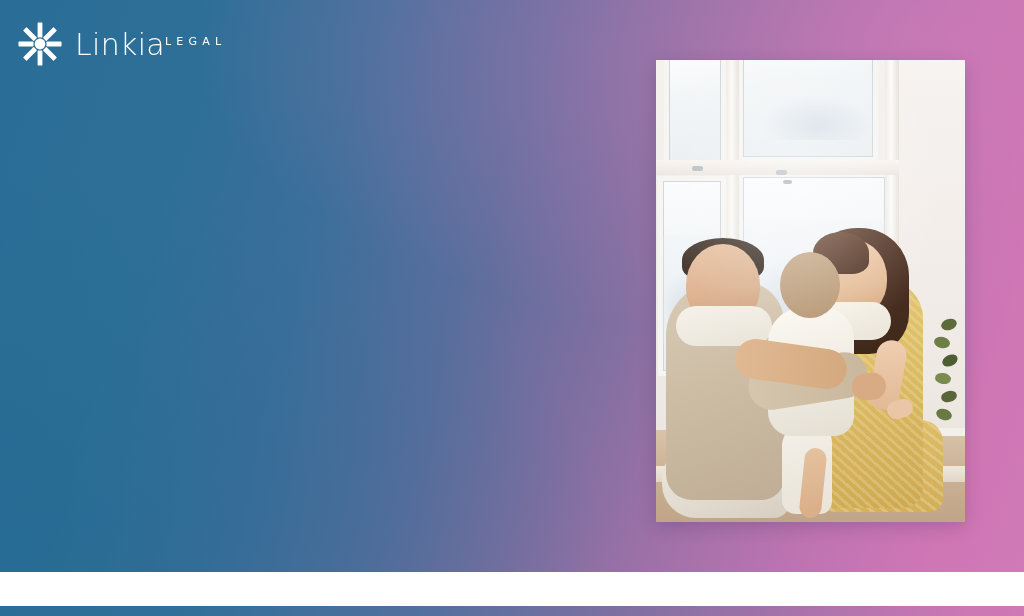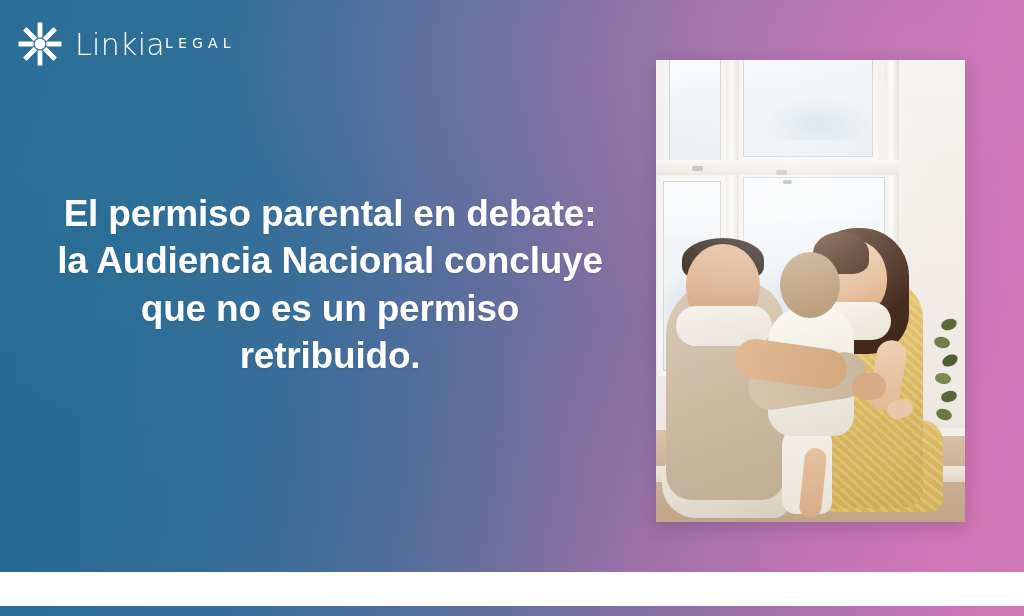--- a/index.html
+++ b/index.html
@@ -105,21 +105,21 @@
   .logo-word {
     color: #ffffff;
     font-size: 30px;
     line-height: 1;
     font-weight: 300;
     letter-spacing: 0.3px;
     font-family: "DejaVu Sans", sans-serif;
   }
   .logo-sub {
     color: #ffffff;
-    font-size: 14px;
+    font-size: 11px;
     line-height: 1;
     font-weight: 400;
     letter-spacing: 5.2px;
     margin-top: 6px;
     font-family: "DejaVu Sans", sans-serif;
   }
 
   
   .headline {
     position: absolute;
@@ -507,21 +507,20 @@
           <circle cx="22" cy="22" r="5.4"></circle>
         </g>
       </svg>
     </span>
     <span class="logo-text">
       <span class="logo-word">Linkia</span>
       <span class="logo-sub">LEGAL</span>
     </span>
   </div>
 
-  <h1 class="headline">El permiso parental en debate: la Audiencia Nacional concluye que no es un permiso retribuido.</h1>
 
   <div class="photo">
     <div class="photo-inner">
 
       <div class="ph-wall"></div>
       <div class="ph-wall-right"></div>
 
       <div class="ph-win ph-win-tl"></div>
       <div class="ph-win ph-win-tm"></div>
       <div class="ph-win ph-win-bl"></div>

